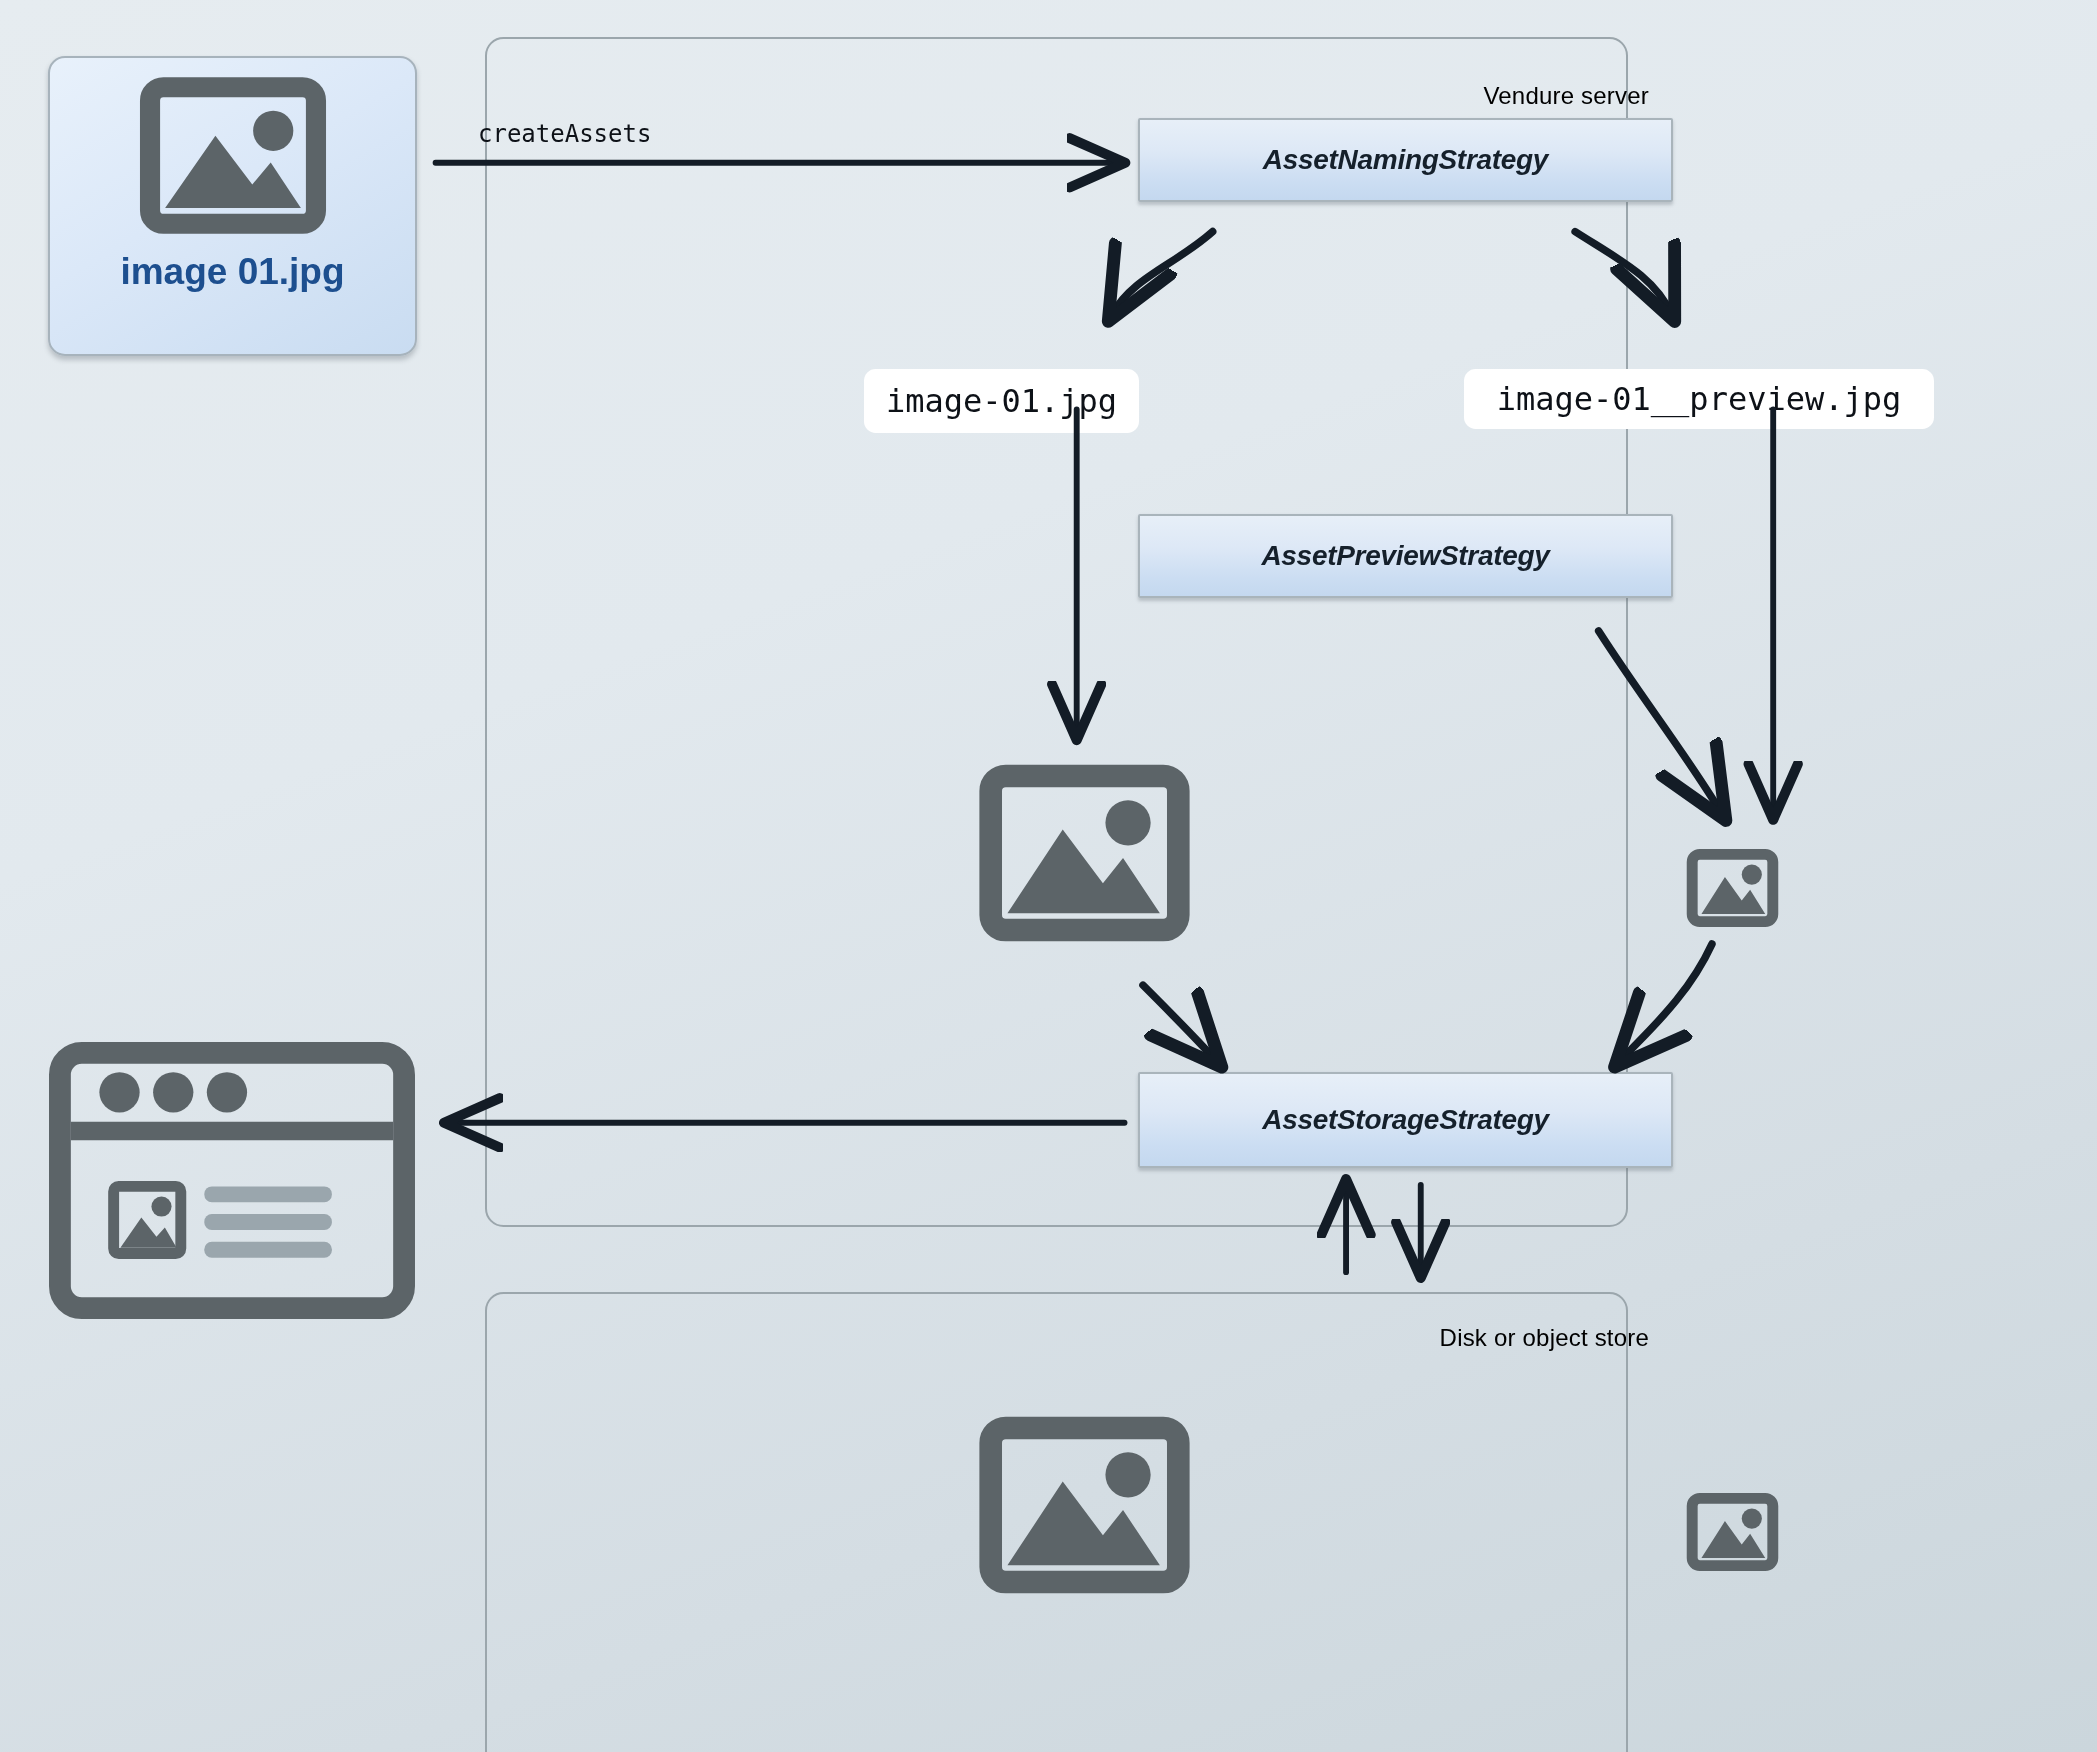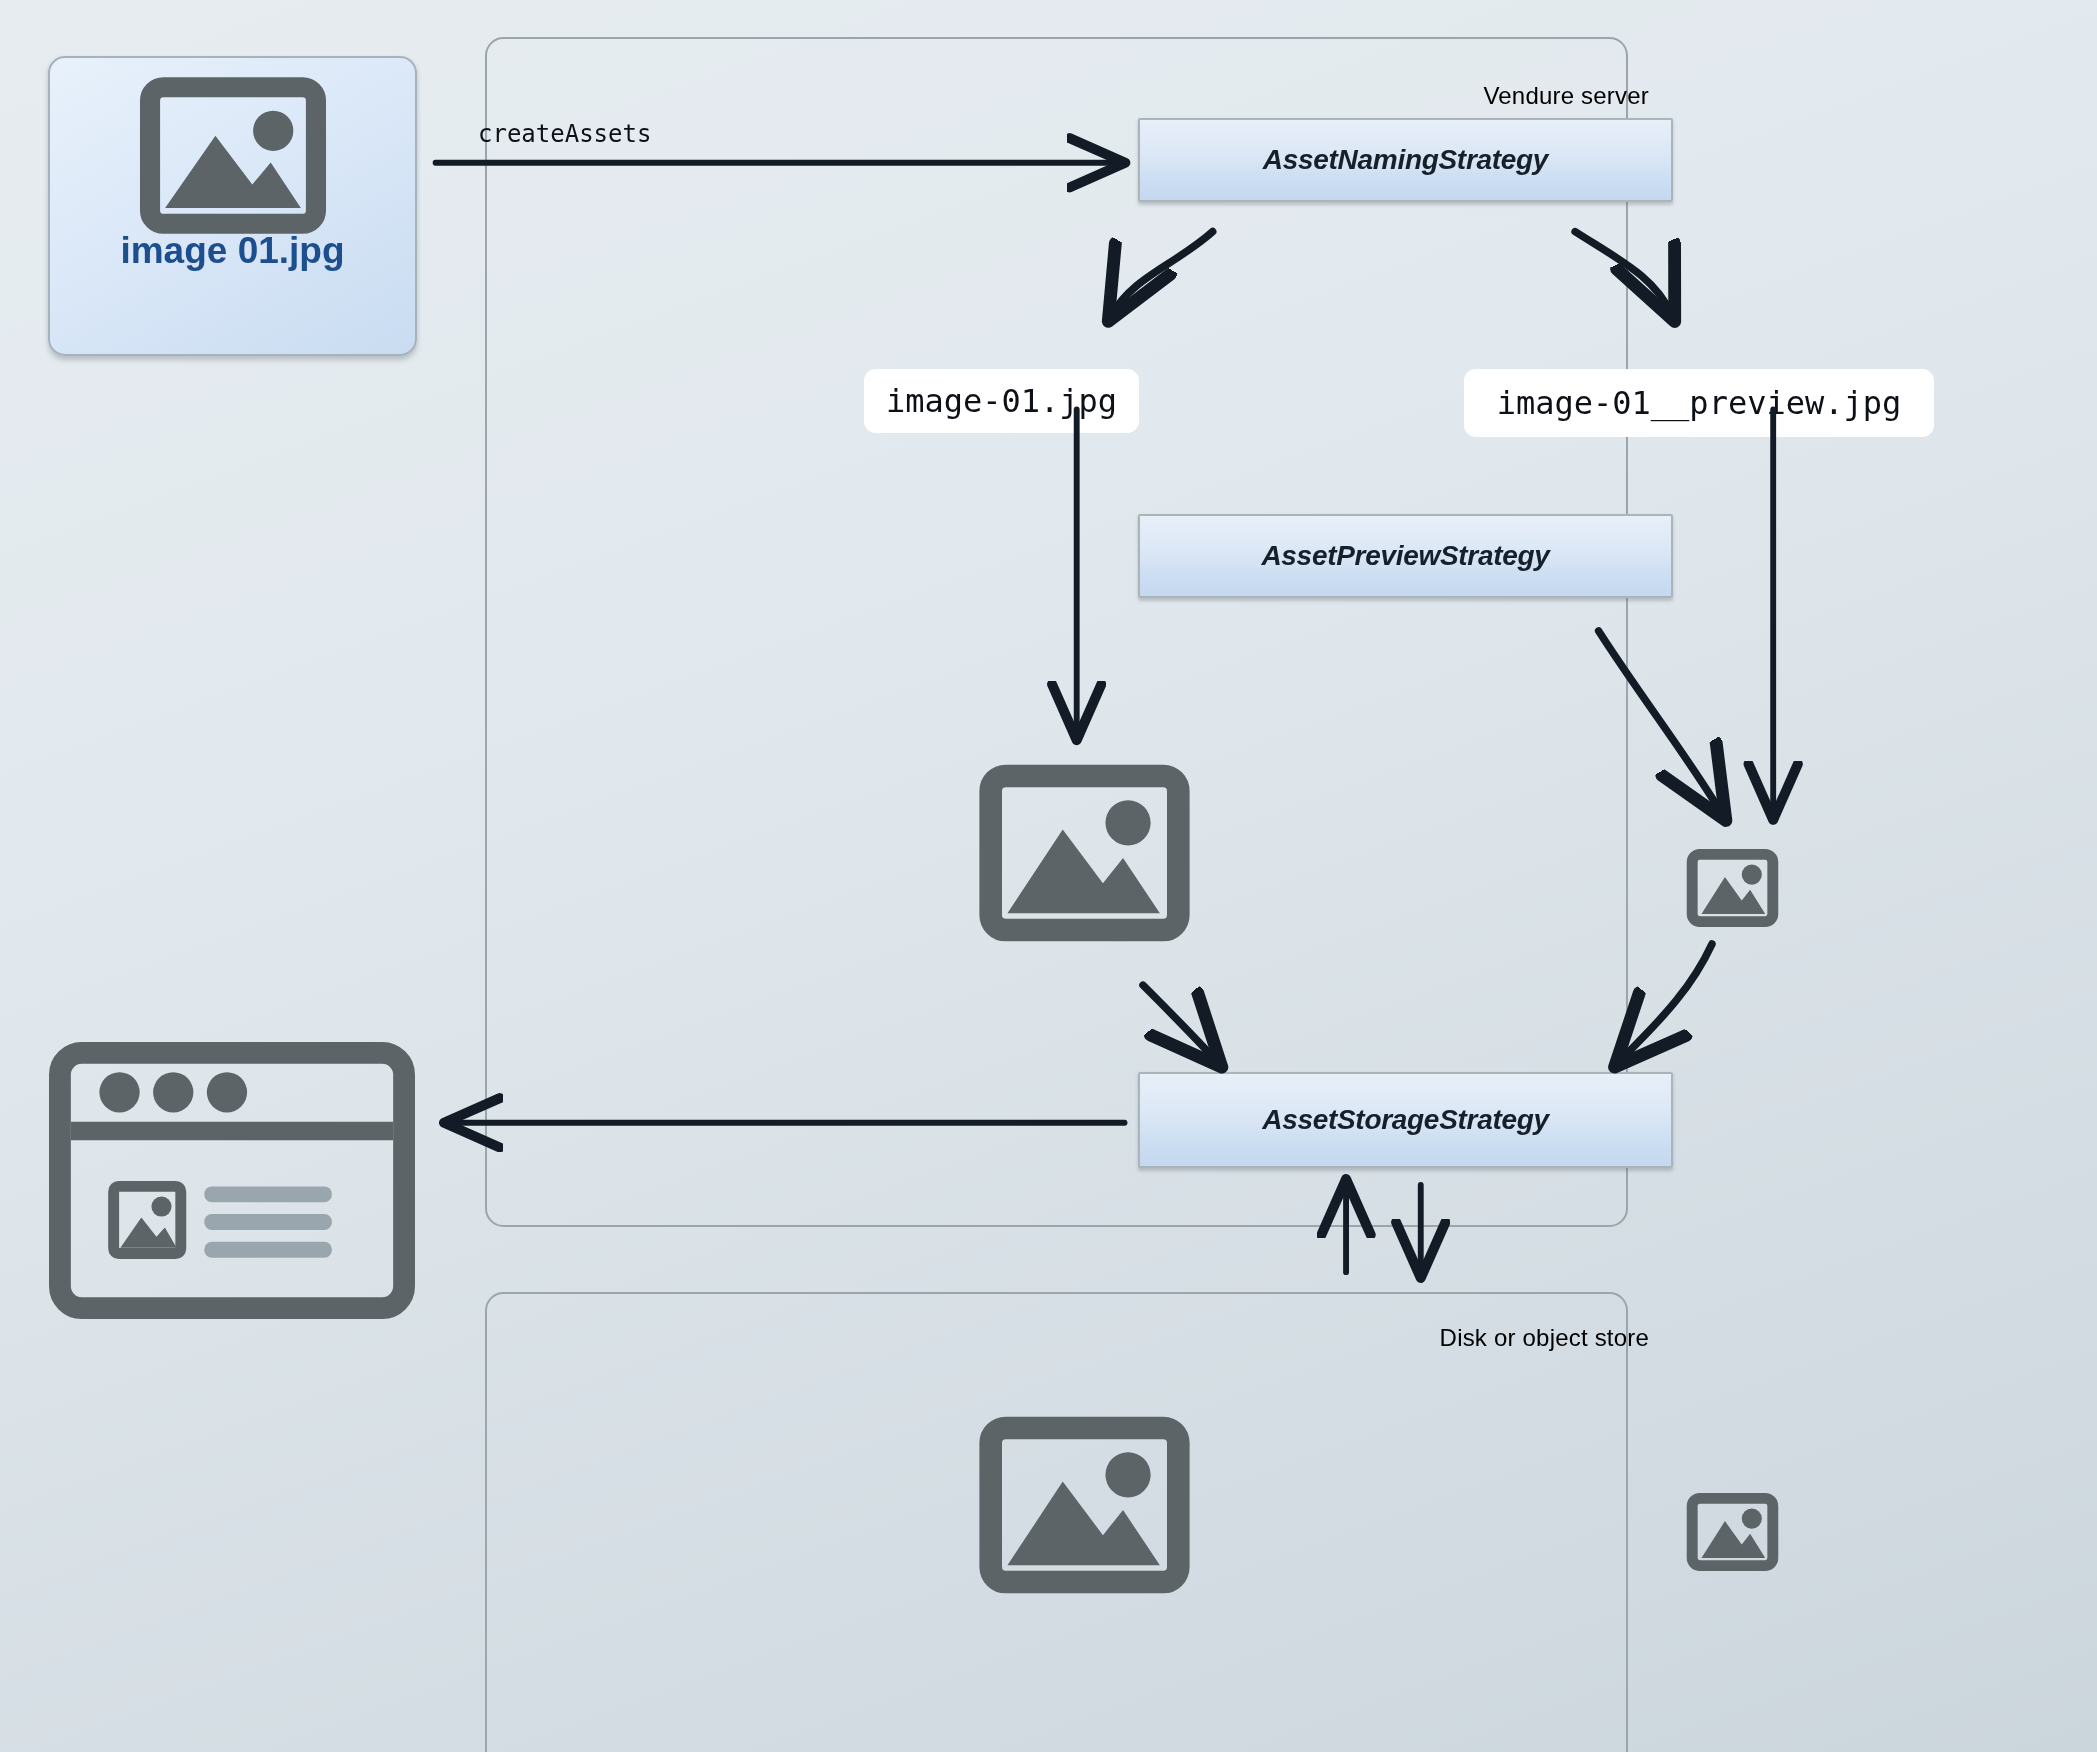--- a/index.html
+++ b/index.html
@@ -104,34 +104,34 @@
   <div class="group-label" style="left:1649px; top:1324px; transform:translateX(-100%);">Disk or object store</div>
 
   <div class="node asset-card" style="left:48px; top:56px; width:369px; height:300px; padding-top:23.5px;">
     <span style="display:block;">
       <svg width="176" height="147" viewBox="0 0 210 175" aria-hidden="true">
         <rect x="6" y="6" width="198" height="163" rx="16" ry="16" fill="none" stroke="#5c6468" stroke-width="24"></rect>
         <circle cx="153" cy="58" r="24" fill="#5c6468"></circle>
         <path d="M24 150 L84 64 L128 122 L150 96 L186 150 Z" fill="#5c6468"></path>
       </svg>
     </span>
-    <span class="asset-card-label" style="margin-top:1px;">image 01.jpg</span>
+    <span class="asset-card-label" style="margin-top:22px;">image 01.jpg</span>
   </div>
 
   <div class="node" style="left:478px; top:120px; font-family:'DejaVu Sans Mono', monospace; font-size:24px; color:#0d1117; white-space:nowrap;">createAssets</div>
 
   <div class="node pill" style="left:1138px; top:118px; width:535px; height:84px;">AssetNamingStrategy</div>
 
   <div class="node pill" style="left:1138px; top:514px; width:535px; height:84px;">AssetPreviewStrategy</div>
 
   <div class="node pill" style="left:1138px; top:1072px; width:535px; height:96px;">AssetStorageStrategy</div>
 
   <div class="node chip" style="left:864px; top:333px; width:275px; height:64px;">image-01.jpg</div>
 
-  <div class="node chip" style="left:1464px; top:333px; width:470px; height:68px;">image-01__preview.jpg</div>
+  <div class="node chip" style="left:1464px; top:333px; width:470px; height:60px;">image-01__preview.jpg</div>
 
   <div class="node" style="left:984px; top:769px; width:201px; height:168px;">
     <svg width="201" height="168" viewBox="0 0 240 200" aria-hidden="true">
       <rect x="8" y="8" width="224" height="184" rx="18" ry="18" fill="none" stroke="#5c6468" stroke-width="27"></rect>
       <circle cx="172" cy="64" r="27" fill="#5c6468"></circle>
       <path d="M28 172 L94 72 L142 136 L166 106 L210 172 Z" fill="#5c6468"></path>
     </svg>
   </div>
 
   <div class="node" style="left:1688px; top:850px; width:89px; height:76px;">

